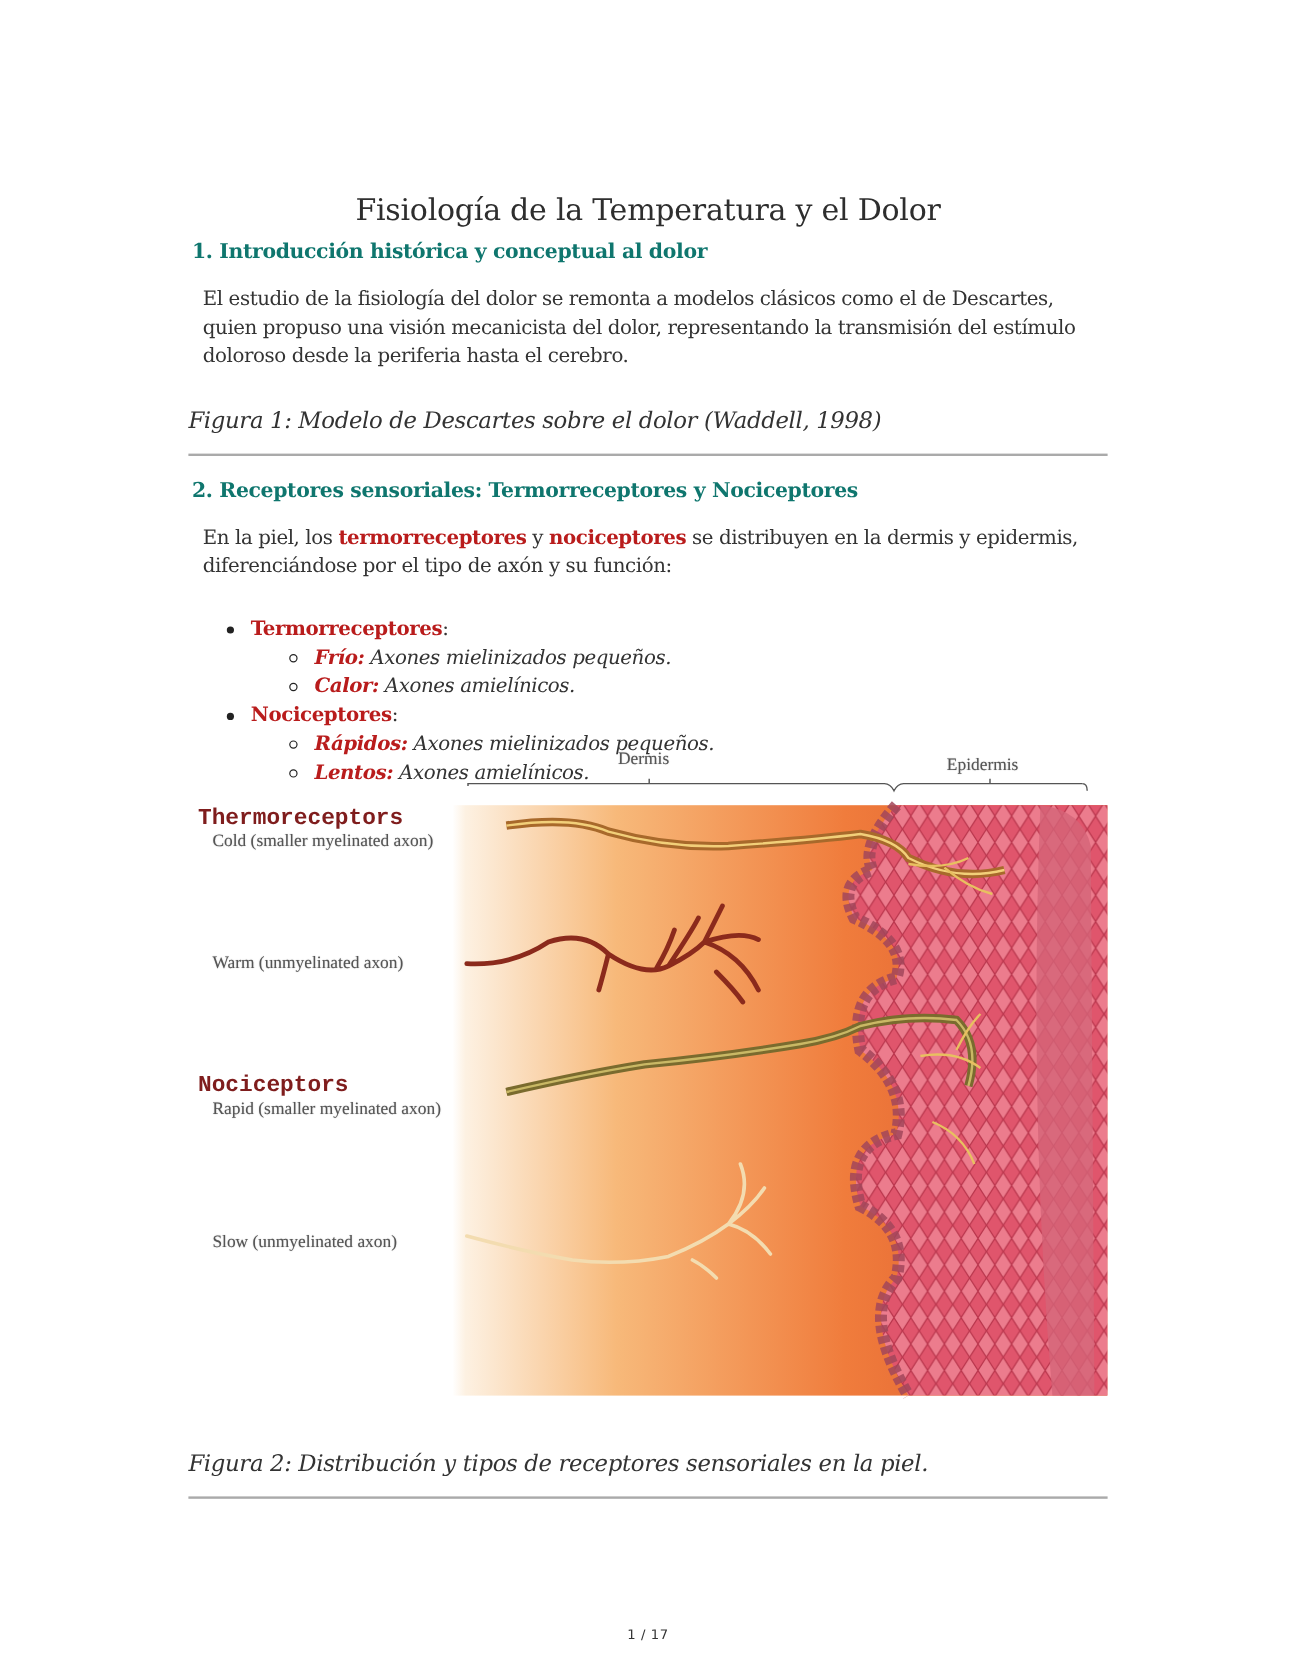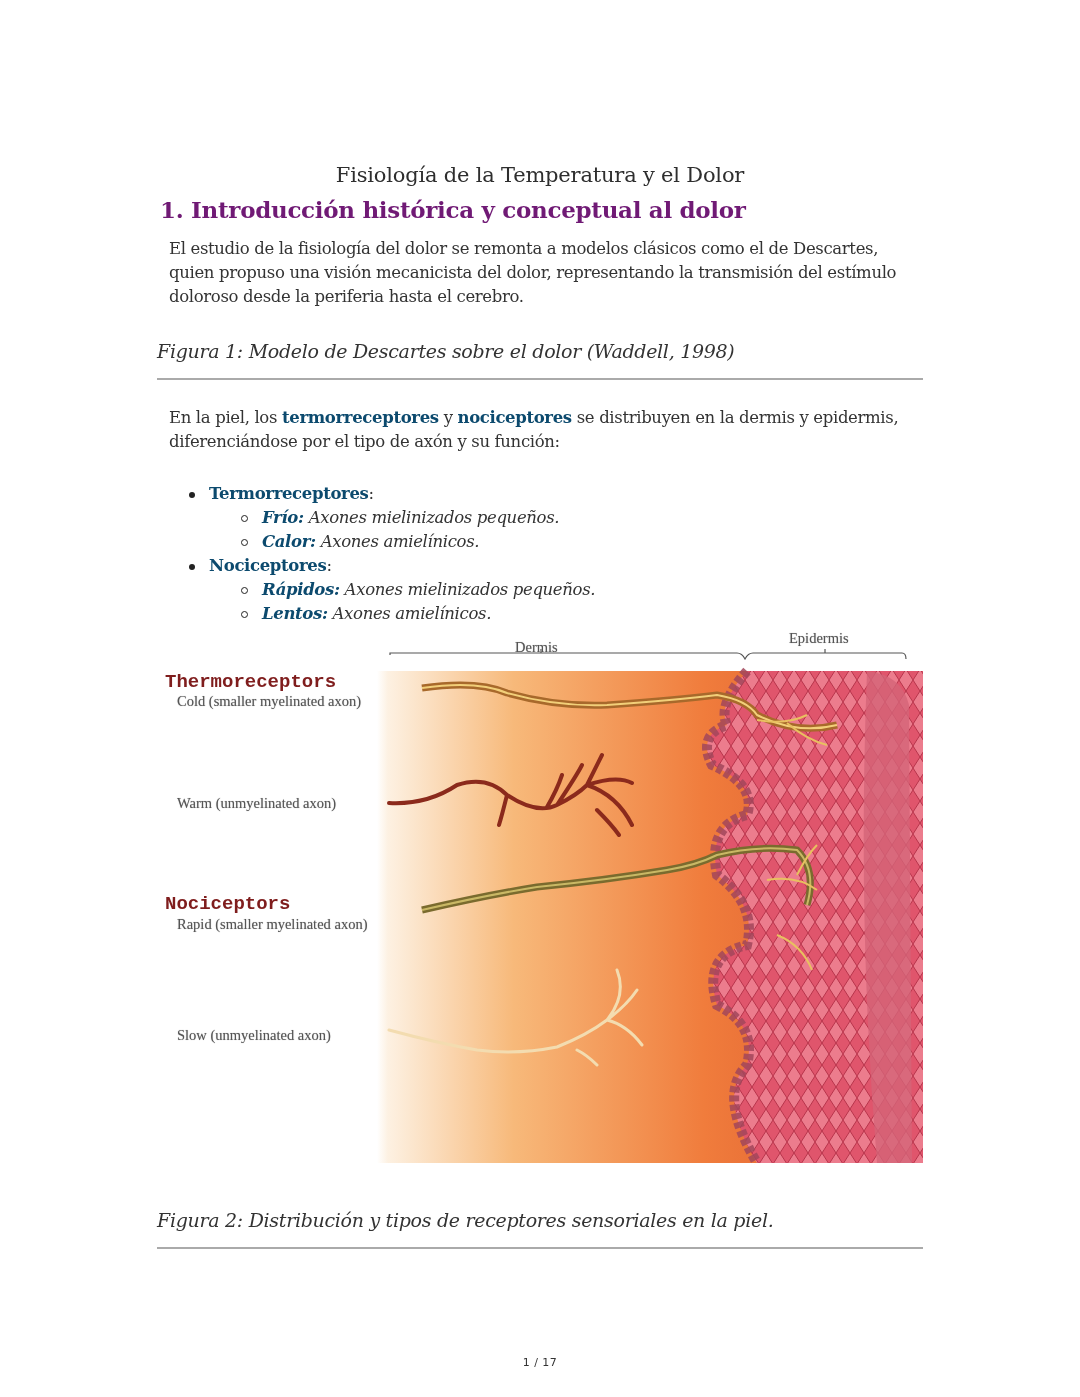--- a/index.html
+++ b/index.html
@@ -1,51 +1,52 @@
 <!DOCTYPE html>
 <html><head>
   <meta charset="utf-8">
   <style>
     html, body { margin: 0; padding: 0; background: #ffffff; }
     body { width: 1080px; height: 1397px; position: relative; overflow: hidden;
       font-family: "DejaVu Serif", serif; color: #2b2b2b; }
     .page { position: absolute; left: 157px; top: 155px; width: 766px; }
-    h1.title { font-family: "DejaVu Serif", serif; font-size: 21px; font-weight: 500; text-align: center;
+    h1.title { font-family: "DejaVu Serif", serif; font-size: 25px; font-weight: 500; text-align: center;
       margin: 0; line-height: 40px; color: #2e2e2e; letter-spacing: -0.2px; }
-    h2 { font-family: "DejaVu Serif", serif; font-size: 23px; font-weight: bold; margin: 0 0 2px 3px; line-height: 30px; color: #701a75; letter-spacing: -0.3px; }
+    h2 { font-family: "DejaVu Serif", serif; font-size: 17px; font-weight: bold; margin: 0 0 2px 3px; line-height: 30px; color: #0f766e; letter-spacing: -0.3px; }
     p.body { font-size: 16.5px; line-height: 24px; margin: 12px; color: #333; letter-spacing: -0.35px; }
     p.caption { font-style: italic; font-size: 19px; margin: 0; color: #333; letter-spacing: -0.3px; }
     hr.rule { border: none; height: 2px; background: #aaaaaa; margin: 0; }
     ul.l1 { list-style: none; margin: 0; padding: 0 0 0 30px; font-size: 16.5px; line-height: 24px; letter-spacing: -0.35px; color: #333; }
     ul.l1 > li { position: relative; padding-left: 22px; }
     ul.l1 > li > .bullet { position: absolute; left: 2px; top: 10px; width: 6px; height: 6px; border-radius: 50%; background: #222; }
     ul.l2 { list-style: none; margin: 0; padding: 0 0 0 31px; font-style: italic; }
     ul.l2 > li { position: relative; padding-left: 22px; }
     ul.l2 > li > .bullet { position: absolute; left: 1px; top: 9px; width: 5px; height: 5px; border-radius: 50%; border: 1.5px solid #222; }
-    b { font-weight: bold; color: #0c4a6e; }
+    b { font-weight: bold; color: #b91c1c; }
     .figure { position: absolute; left: 157px; top: 625px; width: 766px; height: 545px; }
     .fig-label { position: absolute; font-family: "Liberation Serif", serif; color: #555; font-size: 14.5px; text-shadow: 0 0 1px #aaa; }
     .fig-head { position: absolute; font-family: Liberation Mono, monospace; font-weight: bold; color: #7f1d1d; font-size: 19px; }
     .pagenum { position: absolute; left: 0; width: 1080px; top: 1356px; text-align: center;
       font-family: "DejaVu Sans", sans-serif; font-size: 11px; color: #333; letter-spacing: 0.5px; }
   </style>
 </head>
 <body>
 
 <div class="page">
   <h1 class="title">Fisiología de la Temperatura y el Dolor</h1>
 
   <h2>1. Introducción histórica y conceptual al dolor</h2>
   <p class="body">El estudio de la fisiología del dolor se remonta a modelos clásicos como el de Descartes, quien propuso una visión mecanicista del dolor, representando la transmisión del estímulo doloroso desde la periferia hasta el cerebro.</p>
   <div style="height:19px"></div>
   <p class="caption">Figura 1: Modelo de Descartes sobre el dolor (Waddell, 1998)</p>
   <div style="height:16px"></div>
   <hr class="rule">
   <div style="height:14px"></div>
 
+  <h2>2. Receptores sensoriales: Termorreceptores y Nociceptores</h2>
   <p class="body"><span>En la piel, los </span><b>termorreceptores</b><span> y </span><b>nociceptores</b><span> se distribuyen en la dermis y epidermis, diferenciándose por el tipo de axón y su función:</span></p>
   <div style="height:16px"></div>
 
   <ul class="l1">
     <li>
       <span class="bullet"></span>
       <b>Termorreceptores</b><span>:</span>
       <ul class="l2">
         <li><span class="bullet"></span><b>Frío:</b><span> Axones mielinizados pequeños.</span></li>
         <li><span class="bullet"></span><b>Calor:</b><span> Axones amielínicos.</span></li>
@@ -95,21 +96,21 @@
     <path d="M232 178 Q270 180 300 160 Q330 150 350 170 Q380 190 400 180 Q420 170 430 160 M350 170 Q345 190 342 200 M390 182 Q400 165 405 150 M400 180 Q420 150 425 140 M430 160 Q440 140 445 130 M430 160 Q460 170 475 200 M430 160 Q460 150 475 158 M440 185 Q455 200 462 210" fill="none" stroke="#8b2a1c" stroke-width="4" stroke-linecap="round"></path>
 
     <path d="M265 285 Q330 270 380 262 Q450 255 510 245 Q540 240 560 230 Q600 220 640 225 Q660 245 650 280" fill="none" stroke="#7a6b2e" stroke-width="7"></path>
     <path d="M265 285 Q330 270 380 262 Q450 255 510 245 Q540 240 560 230 Q600 220 640 225 Q660 245 650 280" fill="none" stroke="#c9b865" stroke-width="2"></path>
 
     <path d="M232 405 Q280 418 320 425 Q360 430 400 422 Q430 410 450 395 Q470 370 460 345 M450 395 Q470 400 485 420 M450 395 Q470 380 480 365 M420 425 Q430 430 440 440" fill="none" stroke="#f3dcb0" stroke-width="3" stroke-linecap="round"></path>
 
     <path d="M600 95 Q630 100 650 90 M630 98 Q650 115 670 120 M610 255 Q640 250 660 265 M640 250 Q650 230 660 220 M620 310 Q645 320 655 345" fill="none" stroke="#e8c060" stroke-width="2"></path>
   </svg>
 
-  <span class="fig-label" style="left:358px; top:14px;">Dermis</span>
+  <span class="fig-label" style="left:358px; top:0;">Dermis</span>
   <span class="fig-label" style="left:632px; top:5px;">Epidermis</span>
   <span class="fig-head" style="left:8px; top:46px;">Thermoreceptors</span>
   <span class="fig-label" style="left:20px; top:68px;">Cold (smaller myelinated axon)</span>
   <span class="fig-label" style="left:20px; top:170px;">Warm (unmyelinated axon)</span>
   <span class="fig-head" style="left:8px; top:268px;">Nociceptors</span>
   <span class="fig-label" style="left:20px; top:291px;">Rapid (smaller myelinated axon)</span>
   <span class="fig-label" style="left:20px; top:402px;">Slow (unmyelinated axon)</span>
 </div>
 
 <div style="position:absolute; left:157px; top:1209px; width:766px;">

